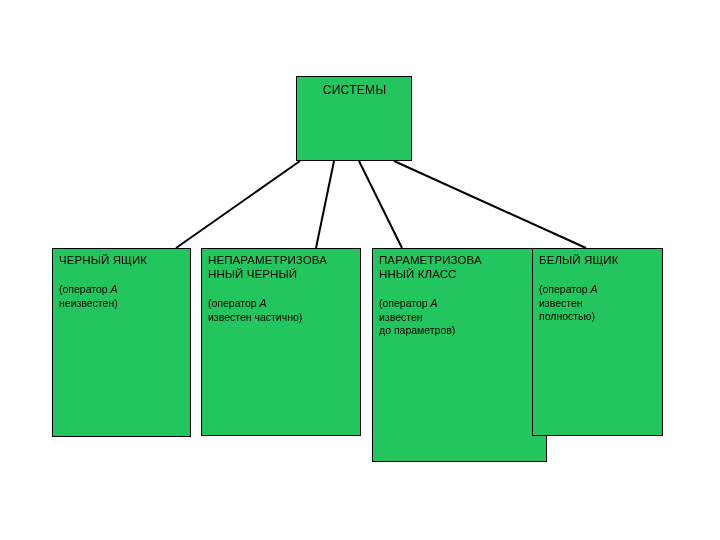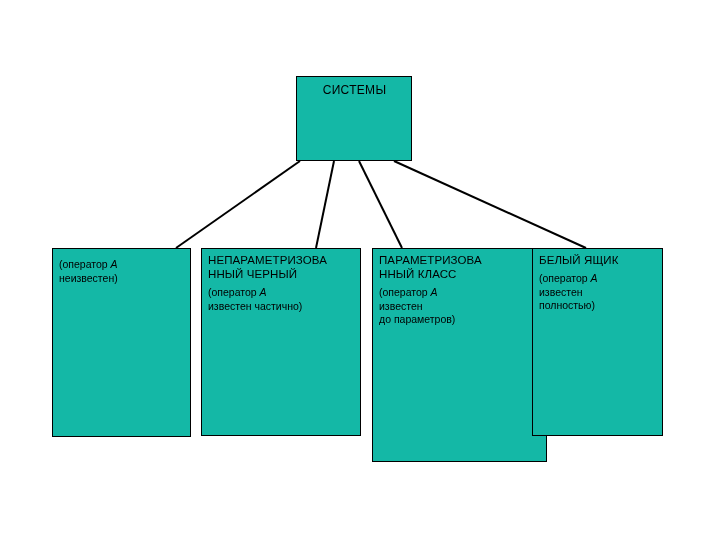--- a/index.html
+++ b/index.html
@@ -25,41 +25,41 @@
     left: 0;
     top: 0;
     width: 720px;
     height: 540px;
     pointer-events: none;
   }
   .node {
     position: absolute;
     box-sizing: border-box;
     border: 1.3px solid #000000;
-    background: #14b8a6;
+    background: #22c55e;
     padding: 4px 5px 21px 6px;
   }
   .node.root {
     text-align: center;
     padding-top: 6px;
   }
   .node-title {
     font-size: 11.5px;
     line-height: 14px;
     letter-spacing: 0.1px;
     white-space: pre-line;
   }
   .node.root .node-title {
     font-size: 12px;
     letter-spacing: 0.3px;
   }
   .node-sub {
     font-size: 10.5px;
     line-height: 13.5px;
-    margin-top: 5px;
+    margin-top: 16px;
     white-space: pre-line;
   }
   .node-sub .var {
     font-style: italic;
   }
 </style>
 </head>
 <body>
 
 <div id="canvas">
@@ -69,20 +69,21 @@
     <line x1="334" y1="161" x2="316" y2="248" stroke="#000000" stroke-width="2"></line>
     <line x1="359" y1="161" x2="402" y2="248" stroke="#000000" stroke-width="2"></line>
     <line x1="394" y1="161" x2="586" y2="248" stroke="#000000" stroke-width="2"></line>
   </svg>
 
   <div class="node root" style="left:296px; top:76px; width:116px; height:85px;">
     <div class="node-title">СИСТЕМЫ</div>
   </div>
 
   <div class="node" style="left:52px; top:248px; width:139px; height:189px;">
+    <div class="node-title">ЧЕРНЫЙ ЯЩИК</div>
     <div class="node-sub"><span>(оператор </span><span class="var">A</span><span>
 неизвестен)</span></div>
   </div>
 
   <div class="node" style="left:201px; top:248px; width:160px; height:188px;">
     <div class="node-title">НЕПАРАМЕТРИЗОВА
 ННЫЙ ЧЕРНЫЙ</div>
     <div class="node-sub"><span>(оператор </span><span class="var">A</span><span>
 известен частично)</span></div>
   </div>

